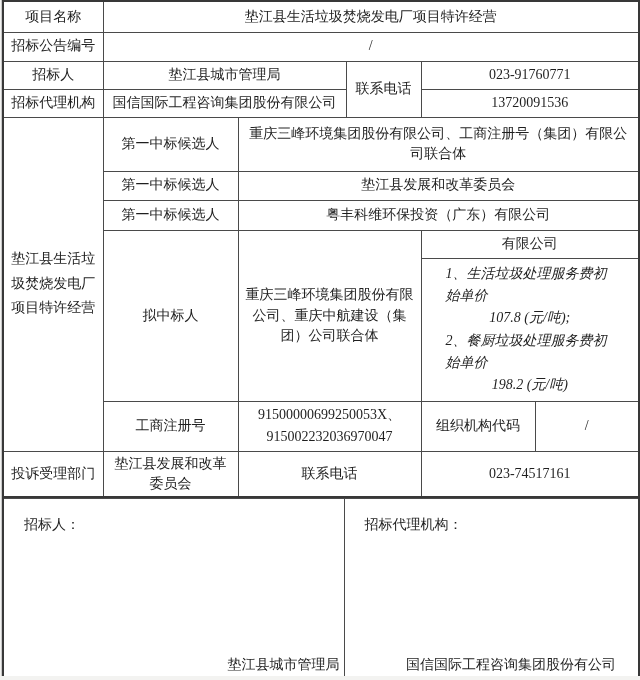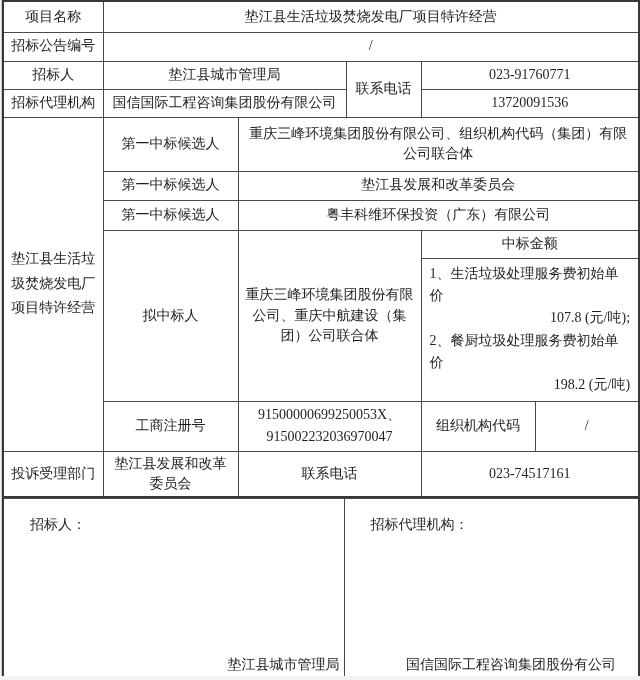--- a/index.html
+++ b/index.html
@@ -16,27 +16,27 @@
   table{border-collapse:collapse;table-layout:fixed;width:636px;}
   td{
     border:1px solid #4a4a4a;
     text-align:center;vertical-align:middle;
     padding:2px 5px;
     line-height:1.45;
     overflow:hidden;
   }
   .main-table{border:2px solid #383838;}
   .side-label{line-height:1.75;padding:2px 6px;}
-  .amount-block{padding:4px 8px;}
+  .amount-block{padding:4px 24px;font-style:italic;}
   .amount-item-title{text-align:left;line-height:1.6;}
-  .amount-item-value{text-align:right;line-height:1.6;}
+  .amount-item-value{text-align:center;line-height:1.6;}
   .reg-value{line-height:1.6;}
   .sig-table{border:2px solid #383838;border-top:none;border-bottom:3px solid #2e2e2e;}
   .sig-cell{position:relative;height:252px;padding:0;vertical-align:top;}
-  .sig-label{position:absolute;top:16px;left:26px;}
+  .sig-label{position:absolute;top:16px;left:20px;}
   .sig-company{position:absolute;top:156px;right:22px;white-space:nowrap;}
   .sig-company-left{right:4px;}
 </style>
 </head>
 <body>
 
 <div class="page">
 
   <table class="main-table">
     <colgroup>
@@ -68,37 +68,37 @@
 
     <tr style="height:28px">
       <td>招标代理机构</td>
       <td colspan="2">国信国际工程咨询集团股份有限公司</td>
       <td colspan="2">13720091536</td>
     </tr>
 
     <tr style="height:54px">
       <td rowspan="6" class="side-label">垫江县生活垃圾焚烧发电厂项目特许经营</td>
       <td>第一中标候选人</td>
-      <td colspan="4">重庆三峰环境集团股份有限公司、组织机构代码（集团）有限公司联合体</td>
+      <td colspan="4">重庆三峰环境集团股份有限公司、工商注册号（集团）有限公司联合体</td>
     </tr>
 
     <tr style="height:29px">
       <td>第一中标候选人</td>
       <td colspan="4">垫江县发展和改革委员会</td>
     </tr>
 
     <tr style="height:30px">
       <td>第一中标候选人</td>
       <td colspan="4">粤丰科维环保投资（广东）有限公司</td>
     </tr>
 
     <tr style="height:28px">
       <td rowspan="2">拟中标人</td>
       <td rowspan="2" colspan="2">重庆三峰环境集团股份有限公司、重庆中航建设（集团）公司联合体</td>
-      <td colspan="2">中标金额</td>
+      <td colspan="2">有限公司</td>
     </tr>
 
     <tr style="height:74px">
       <td colspan="2" class="amount-block">
         <div class="amount-item-title">1、生活垃圾处理服务费初始单价</div>
         <div class="amount-item-value">107.8 (元/吨);</div>
         <div class="amount-item-title">2、餐厨垃圾处理服务费初始单价</div>
         <div class="amount-item-value">198.2 (元/吨)</div>
       </td>
     </tr>

